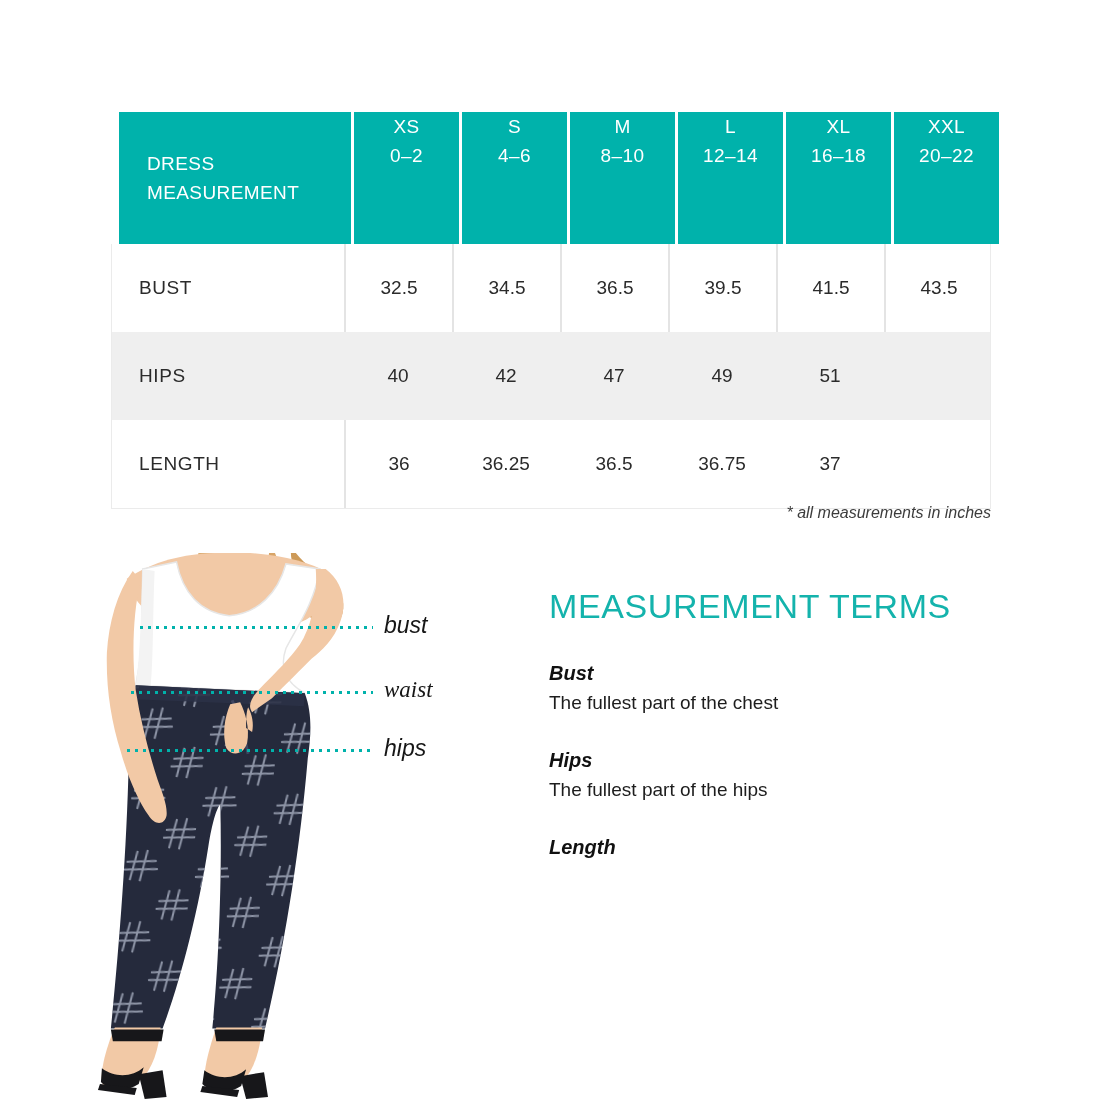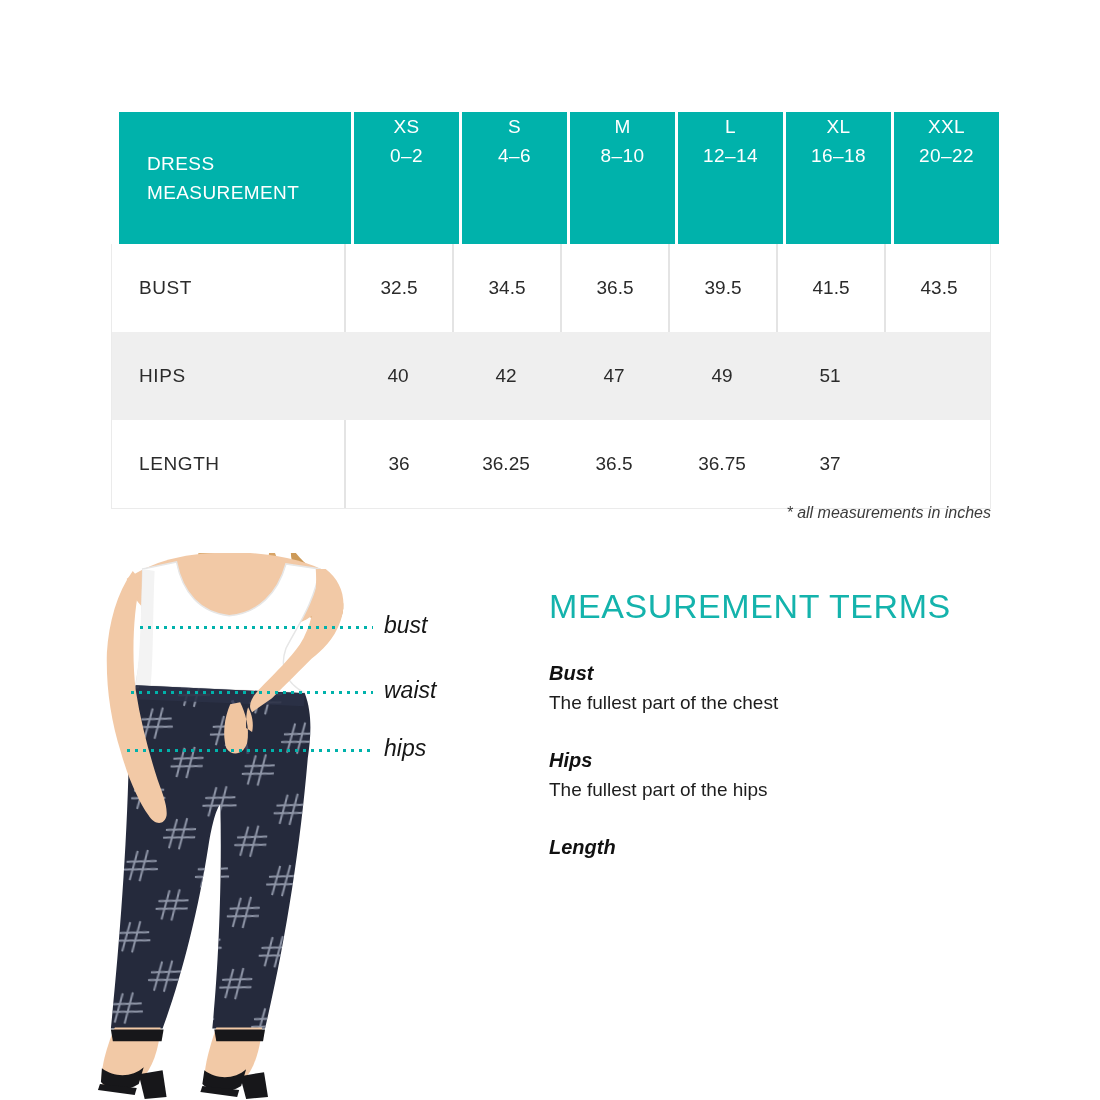--- a/index.html
+++ b/index.html
@@ -56,21 +56,21 @@
   }
   #line-bust  { left:140px; top:626px; width:233px; }
   #line-waist { left:131px; top:691px; width:242px; }
   #line-hips  { left:127px; top:749px; width:248px; }
 
   .measure-label {
     position:absolute; left:384px; font-style:italic; font-size:23px;
     line-height:32px; color:#161616;
   }
   #label-bust  { top:609px; }
-  #label-waist { top:674px; }
+  #label-waist { top:674px;font-family:Liberation Serif, serif; }
   #label-hips  { top:732px; }
 
   
   .terms { position:absolute; left:549px; top:591px; width:470px; }
   .terms-heading {
     color:var(--teal-text,#14b3ac); font-size:34px; letter-spacing:0.6px;
     line-height:30px; margin-bottom:37px; font-weight:400;
   }
   .term-item { margin-bottom:27px; }
   .term-name { font-weight:bold; font-style:italic; font-size:20px; line-height:30px; color:#111; }

